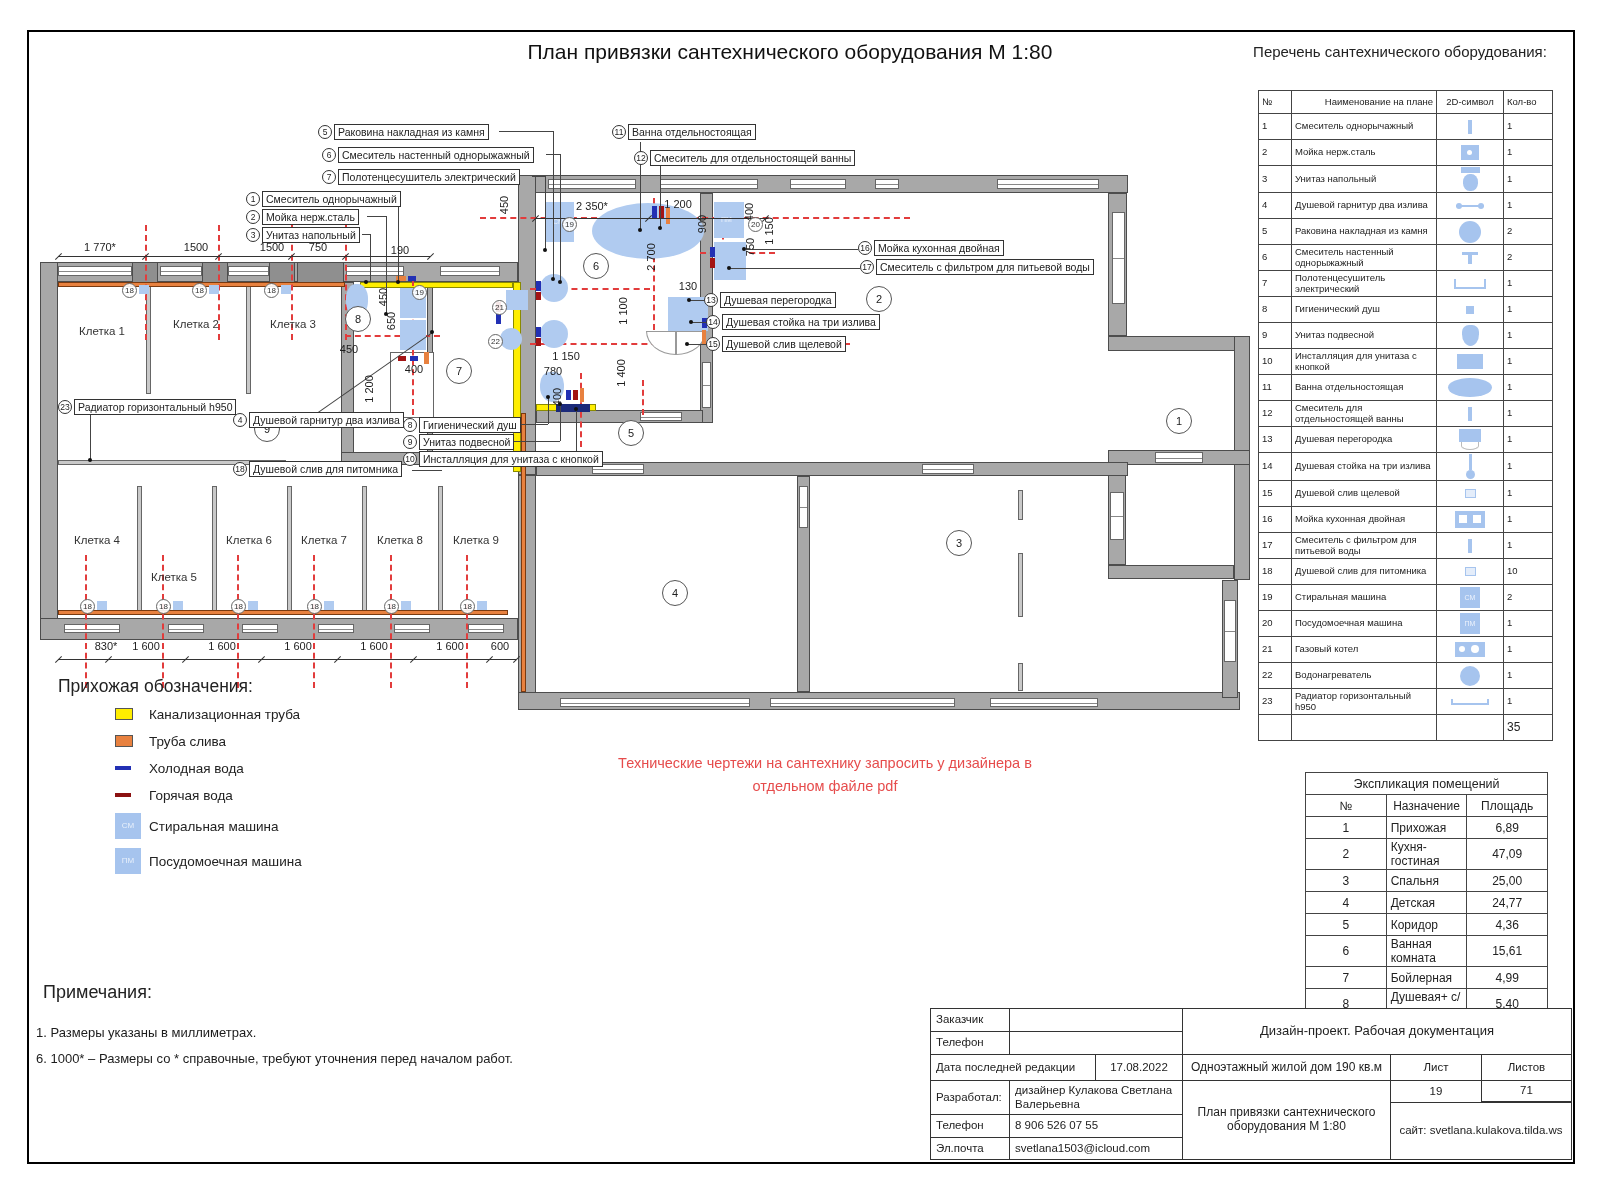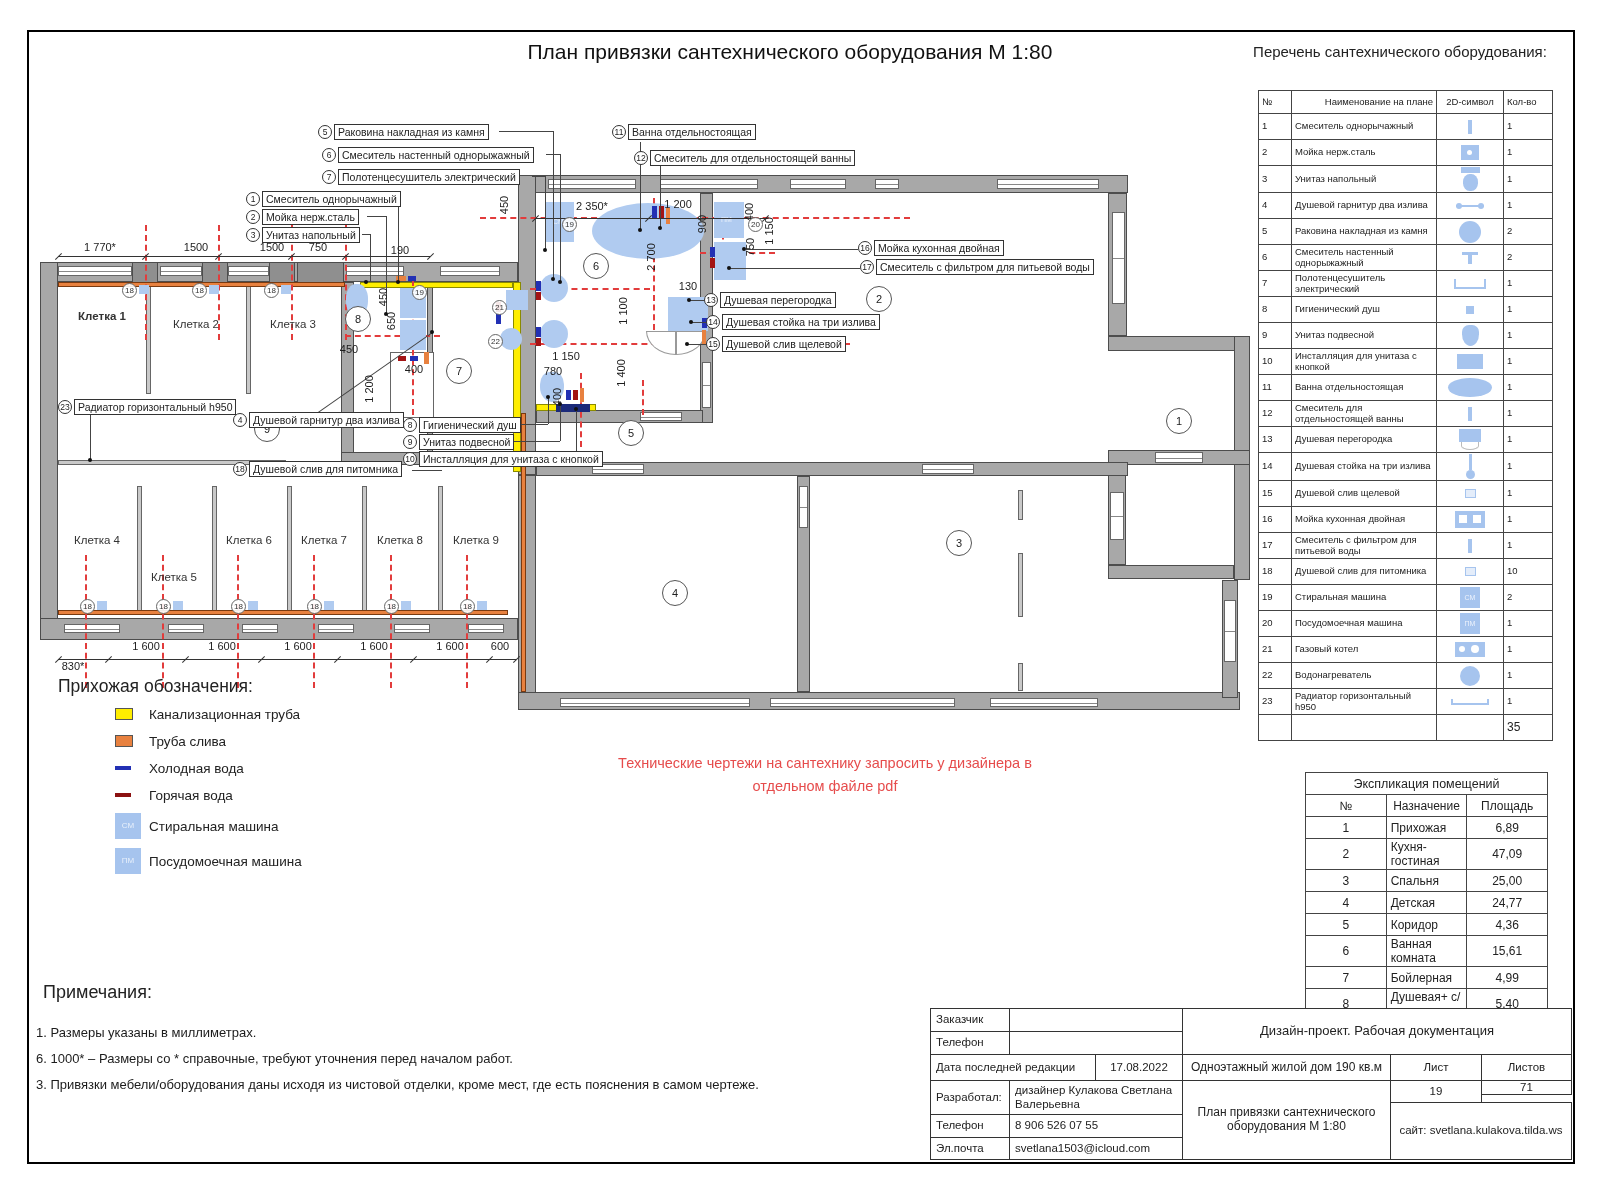--- a/index.html
+++ b/index.html
@@ -351,29 +351,29 @@
 <div class="dim v" style="left:623px;top:311px;">1 100</div>
 <div class="dim" style="left:349px;top:349px;">450</div>
 <div class="dim v" style="left:383px;top:297px;">450</div>
 <div class="dim v" style="left:391px;top:321px;">650</div>
 <div class="dim v" style="left:369px;top:389px;">1 200</div>
 <div class="dim" style="left:414px;top:369px;">400</div>
 <div class="dim" style="left:566px;top:356px;">1 150</div>
 <div class="dim" style="left:553px;top:371px;">780</div>
 <div class="dim v" style="left:557px;top:397px;">400</div>
 <div class="dim v" style="left:621px;top:373px;">1 400</div>
-<div class="dim" style="left:73px;top:646px;margin-top:20px;">830*</div>
+<div class="dim" style="left:106px;top:646px;">830*</div>
 <div class="dim" style="left:146px;top:646px;">1 600</div>
 <div class="dim" style="left:222px;top:646px;">1 600</div>
 <div class="dim" style="left:298px;top:646px;">1 600</div>
 <div class="dim" style="left:374px;top:646px;">1 600</div>
 <div class="dim" style="left:450px;top:646px;">1 600</div>
 <div class="dim" style="left:500px;top:646px;">600</div>
 
-<div class="cellLbl" style="left:102px;top:310px;font-weight:bold;">Клетка 1</div>
+<div class="cellLbl" style="left:102px;top:325px;">Клетка 1</div>
 <div class="cellLbl" style="left:196px;top:318px;">Клетка 2</div>
 <div class="cellLbl" style="left:293px;top:318px;">Клетка 3</div>
 <div class="cellLbl" style="left:97px;top:534px;">Клетка 4</div>
 <div class="cellLbl" style="left:174px;top:534px;margin-top:37px;">Клетка 5</div>
 <div class="cellLbl" style="left:249px;top:534px;">Клетка 6</div>
 <div class="cellLbl" style="left:324px;top:534px;">Клетка 7</div>
 <div class="cellLbl" style="left:400px;top:534px;">Клетка 8</div>
 <div class="cellLbl" style="left:476px;top:534px;">Клетка 9</div>
 
 <div class="roomc" style="left:1166px;top:408px;">1</div>
@@ -524,21 +524,20 @@
     </div>
   </div>
 
 <div class="notes-title">Примечания:</div>
 <div class="notes">
 
     <div>1. Размеры указаны в миллиметрах.</div>
 
     <div>6. 1000* – Размеры со * справочные, требуют уточнения перед началом работ.</div>
 
-    <div>3. Привязки мебели/оборудования даны исходя из чистовой отделки, кроме мест, где есть пояснения в самом чертеже.</div>
   </div>
 
 <table class="eq">
   <thead>
     <tr>
       <th class="c-num">№</th>
       <th class="c-name">Наименование на плане</th>
       <th class="c-sym">2D-символ</th>
       <th class="c-qty">Кол-во</th>
     </tr>
@@ -800,19 +799,19 @@
   <div class="tb" style="left:1009px;top:1031px;width:174px;height:24px;"></div>
   <div class="tb" style="left:930px;top:1054px;width:166px;height:27px;">Дата последней редакции</div>
   <div class="tb c" style="left:1095px;top:1054px;width:88px;height:27px;">17.08.2022</div>
   <div class="tb c" style="left:1182px;top:1054px;width:209px;height:27px;font-size:12px;">Одноэтажный жилой дом 190 кв.м</div>
   <div class="tb c" style="left:1390px;top:1054px;width:92px;height:27px;">Лист</div>
   <div class="tb c" style="left:1481px;top:1054px;width:91px;height:27px;">Листов</div>
   <div class="tb" style="left:930px;top:1080px;width:80px;height:35px;">Разработал:</div>
   <div class="tb" style="left:1009px;top:1080px;width:174px;height:35px;white-space:normal;">дизайнер Кулакова Светлана Валерьевна</div>
   <div class="tb c" style="left:1182px;top:1080px;width:209px;height:80px;white-space:normal;font-size:12px;">План привязки сантехнического оборудования М 1:80</div>
   <div class="tb c" style="left:1390px;top:1080px;width:92px;height:23px;">19</div>
-  <div class="tb c" style="left:1481px;top:1080px;width:91px;height:15px;">71</div>
+  <div class="tb c" style="left:1481px;top:1080px;width:91px;height:22px;">71</div>
   <div class="tb c" style="left:1390px;top:1102px;width:182px;height:58px;white-space:normal;font-size:11.5px;">сайт: svetlana.kulakova.tilda.ws</div>
   <div class="tb" style="left:930px;top:1114px;width:80px;height:24px;">Телефон</div>
   <div class="tb" style="left:1009px;top:1114px;width:174px;height:24px;">8 906 526 07 55</div>
   <div class="tb" style="left:930px;top:1137px;width:80px;height:23px;">Эл.почта</div>
   <div class="tb" style="left:1009px;top:1137px;width:174px;height:23px;">svetlana1503@icloud.com</div>
 </div>
 
 </body></html>

